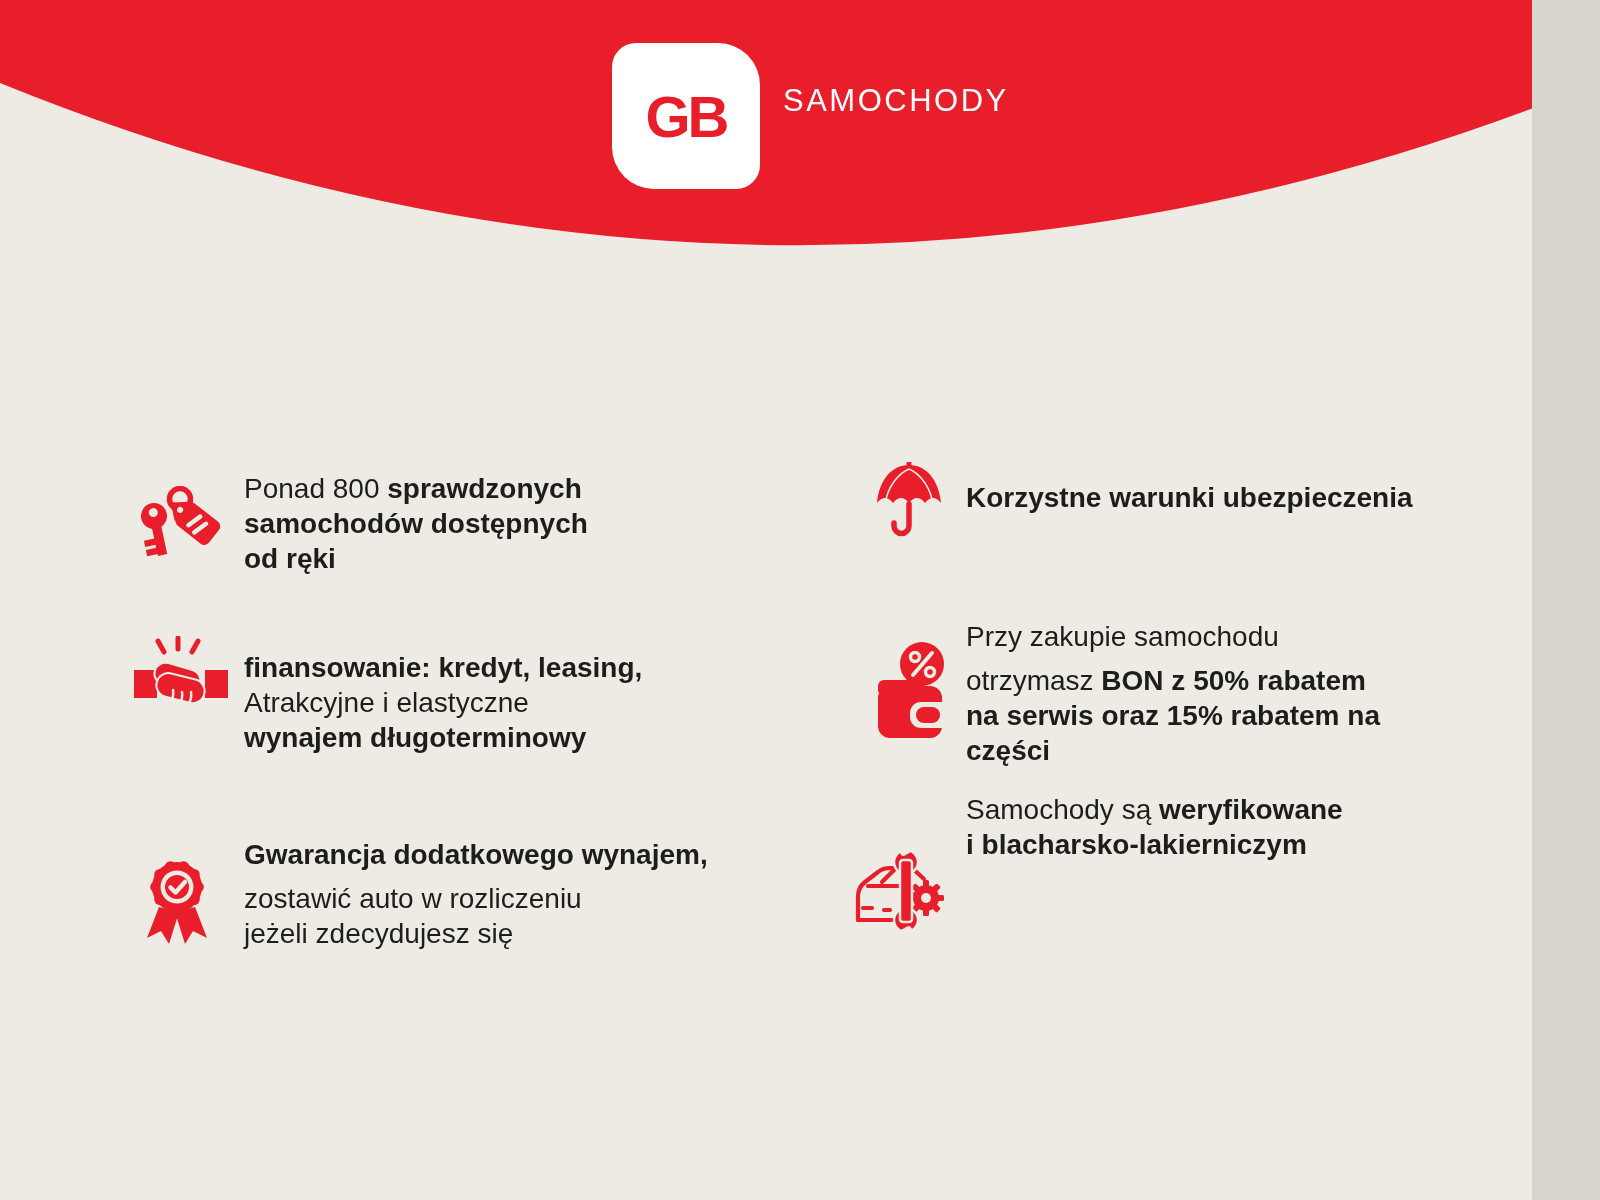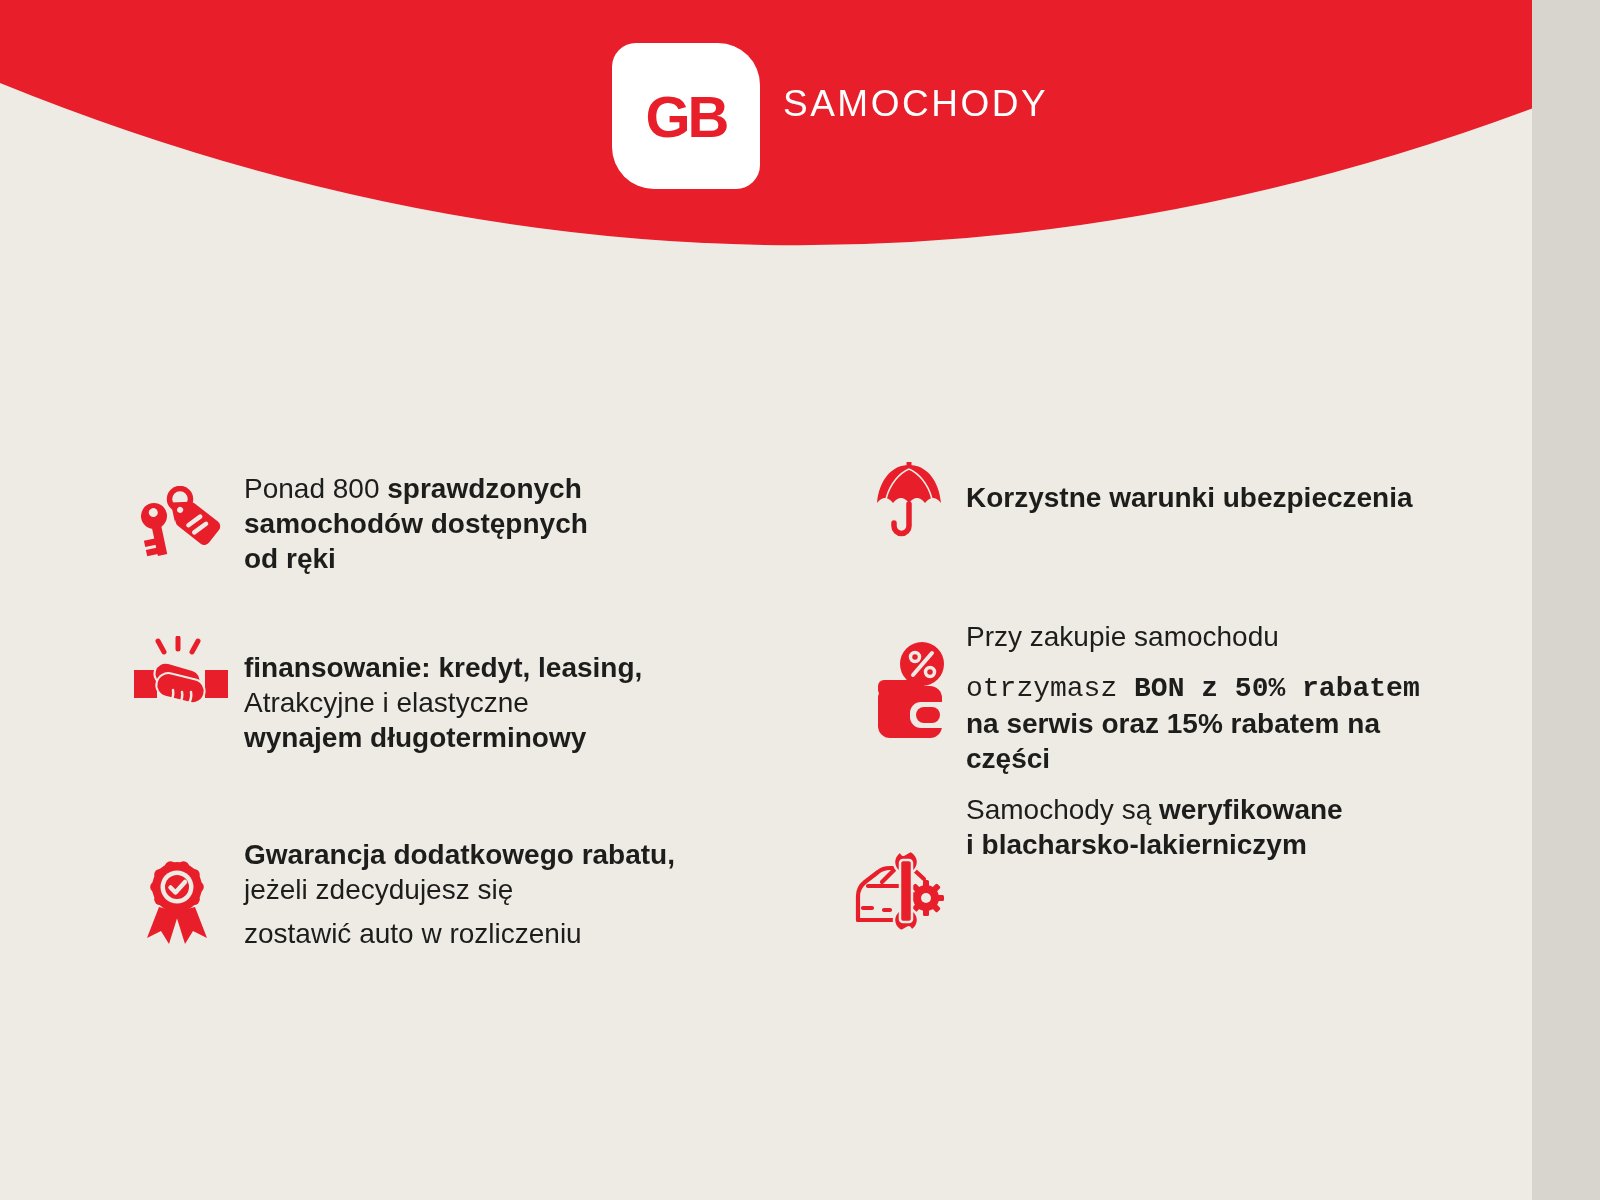--- a/index.html
+++ b/index.html
@@ -44,21 +44,21 @@
     transform:scaleY(0.98);
   }
   .brand-line{
     position:absolute;
     left:783px;
     color:var(--white);
     white-space:nowrap;
   }
   #brand-line1{
     top:83px;
-    font-size:37px;
+    font-size:31px;
     font-weight:400;
     letter-spacing:2.5px;
   }
   #brand-line2{
     top:114px;
     font-size:37px;
     font-weight:800;
     letter-spacing:1px;
   }
   
@@ -143,23 +143,23 @@
         <circle cx="26.5" cy="15" r="5.8"></circle>
       <circle cx="39.5" cy="15" r="5.8"></circle>
         <circle cx="50" cy="22.7" r="5.8"></circle>
       <circle cx="33" cy="35" r="25"></circle>
     </g>
     <circle class="fb" cx="33" cy="35" r="16.5"></circle>
     <circle class="fr" cx="33" cy="35" r="12"></circle>
     <path class="sb" d="M26.5,35.5 l5,5 l9.5,-10.5" stroke-width="4.5" stroke-linecap="round" stroke-linejoin="round"></path>
   </svg>
   <div class="feature-text" style="left:244px;top:837px">
-      <div class="tline"><span class="b">Gwarancja dodatkowego rabatu,</span></div>
+      <div class="tline"><span class="b">Gwarancja dodatkowego wynajem,</span></div>
+      <div class="tline" style="margin-top: 9px;"><span>zostawić auto w rozliczeniu</span></div>
       <div class="tline"><span>jeżeli zdecydujesz się</span></div>
-      <div class="tline" style="margin-top: 9px;"><span>zostawić auto w rozliczeniu</span></div>
     </div>
 
   <svg class="feature-icon" style="left:874px;top:462px" width="70" height="80" viewBox="0 0 70 80">
     <path class="sr" d="M35,1 v7" stroke-width="5" stroke-linecap="round"></path>
     <path class="fr" d="M35,3 C17,3 5,19 3,41 q8,-10 16,0 q8,-10 16,0 q8,-10 16,0 q8,-10 16,0 C65,19 53,3 35,3 Z"></path>
     <path class="sb" d="M35,7 C26,11 16,21 12,37 M35,7 C44,11 54,21 58,37" stroke-width="1.6"></path>
     <path class="sr" d="M35,42 V64 a7.5,7.5 0 0 1 -15,0 v-3" stroke-width="5.5" stroke-linecap="round"></path>
   </svg>
   <div class="feature-text" style="left:966px;top:480px">
       <div class="tline"><span class="b">Korzystne warunki ubezpieczenia</span></div>
@@ -170,21 +170,21 @@
     <circle class="sb" cx="45" cy="17" r="4.5" stroke-width="3.5"></circle>
     <circle class="sb" cx="60" cy="32" r="4.5" stroke-width="3.5"></circle>
     <path class="sb" d="M43,35 L62,13" stroke-width="4" stroke-linecap="round"></path>
     <rect class="fr" x="8" y="40" width="46" height="16" rx="6"></rect>
     <rect class="fr" x="8" y="46" width="64" height="52" rx="12"></rect>
     <rect class="fb" x="40" y="62" width="46" height="26" rx="11"></rect>
     <rect class="fr" x="46" y="67" width="24" height="16" rx="8"></rect>
   </svg>
   <div class="feature-text" style="left:966px;top:619px">
       <div class="tline"><span>Przy zakupie samochodu</span></div>
-      <div class="tline" style="margin-top: 17px; font-family: Liberation Mono, monospace;"><span>otrzymasz </span><span class="b">BON z 50% rabatem</span></div>
+      <div class="tline" style="margin-top: 9px;"><span>otrzymasz </span><span class="b">BON z 50% rabatem</span></div>
       <div class="tline"><span class="b">na serwis oraz 15% rabatem na</span></div>
       <div class="tline"><span class="b">części</span></div>
     </div>
 
   <svg class="feature-icon" style="left:854px;top:846px" width="94" height="90" viewBox="0 0 94 90">
     <g class="sr" stroke-width="4.2" stroke-linecap="round" stroke-linejoin="round">
       <path d="M4,74 V50 C4,44 6,40 11,36 L24,26 C27,23.5 31,22 36,22 L58,22 L70,33"></path>
       <path d="M4,74 H40"></path>
       <path d="M14,40 H54 M48,40 C54,41 57,44 58,48"></path>
       <path d="M40,24 L28,36"></path>

